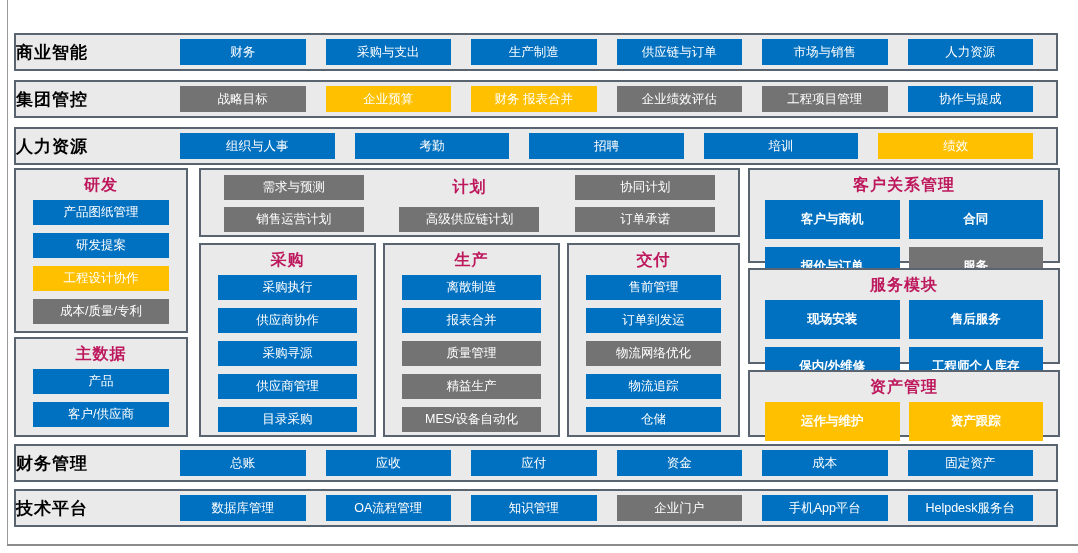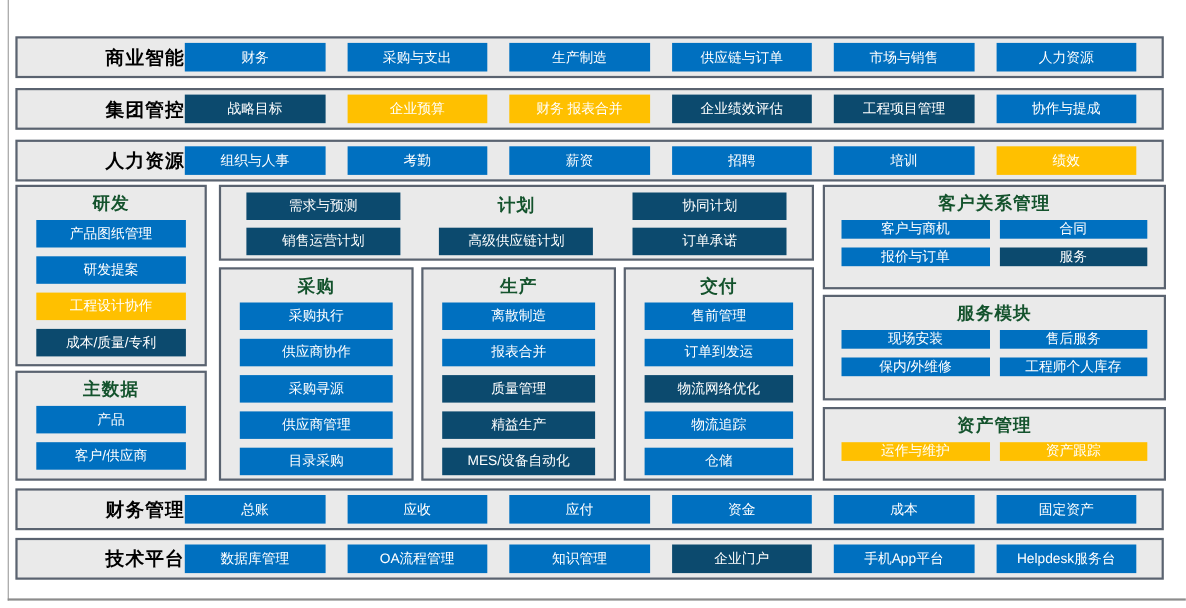--- a/index.html
+++ b/index.html
@@ -8,40 +8,40 @@
     font-family:"Liberation Sans","DejaVu Sans",sans-serif;overflow:hidden;
   }
   .frame-left{position:absolute;left:7px;top:0;width:1px;height:546px;background:#9b9b9b;}
   .frame-bottom{position:absolute;left:7px;top:544px;width:1071px;height:2px;background:#8c8c8c;}
 
   .band{
     position:absolute;left:14px;width:1044px;height:38px;
     background:#EAEAEA;border:2px solid #5A6370;box-sizing:border-box;
     display:flex;align-items:center;
   }
-  .band-title{width:152px;text-align:right;font-weight:bold;font-size:17px;color:#000;letter-spacing:1px;}
+  .band-title{width:164px;text-align:left;font-weight:bold;font-size:17px;color:#000;letter-spacing:1px;}
   .band-buttons{flex:1;display:flex;gap:20px;padding-right:23px;align-items:center;}
   .band-buttons .btn{flex:1;height:26px;}
 
   .btn{
     display:flex;align-items:center;justify-content:center;
     color:#fff;font-size:12.5px;white-space:nowrap;cursor:default;background:#808080;
   }
   [data-color="blue"]{background:#0070C0;}
   [data-color="yellow"]{background:#FFC000;}
-  [data-color="gray"]{background:#0c4a6e;}
+  [data-color="gray"]{background:#737373;}
 
   .panel{
     position:absolute;background:#EAEAEA;border:2px solid #5A6370;box-sizing:border-box;
   }
-  .panel-title{text-align:center;font-weight:bold;font-size:16px;color:#14532d;padding:5px 0 4px;letter-spacing:1px;}
+  .panel-title{text-align:center;font-weight:bold;font-size:16px;color:#be185d;padding:5px 0 4px;letter-spacing:1px;}
   .vstack{display:flex;flex-direction:column;gap:8px;padding:0 17px;}
   .vstack .btn{height:25px;}
   .grid2{display:grid;grid-template-columns:1fr 1fr;gap:8px 9px;padding:0 15px;}
-  .grid2 .btn{height:17px;}
+  .grid2 .btn{height:39px;font-weight:bold;}
   .plan-grid{display:grid;grid-template-columns:1fr 1fr 1fr;row-gap:7px;padding:5px 5px 0;align-items:center;}
   .plan-grid .btn{height:25px;width:140px;justify-self:center;}
   .plan-grid .plan-title{padding:0;}
 </style>
 </head>
 <body>
 
 <div class="frame-left"></div>
 <div class="frame-bottom"></div>
 
@@ -67,21 +67,20 @@
     <div class="btn" data-color="gray">工程项目管理</div>
     <div class="btn" data-color="blue">协作与提成</div>
   </div>
 </div>
 
 <div class="band" style="top:127px">
   <div class="band-title">人力资源</div>
   <div class="band-buttons">
     <div class="btn" data-color="blue">组织与人事</div>
     <div class="btn" data-color="blue">考勤</div>
-    <div class="btn" data-color="blue">薪资</div>
     <div class="btn" data-color="blue">招聘</div>
     <div class="btn" data-color="blue">培训</div>
     <div class="btn" data-color="yellow">绩效</div>
   </div>
 </div>
 
 <div class="panel" style="left:14px;top:168px;width:174px;height:165px">
   <div class="panel-title">研发</div>
   <div class="vstack">
     <div class="btn" data-color="blue">产品图纸管理</div>

